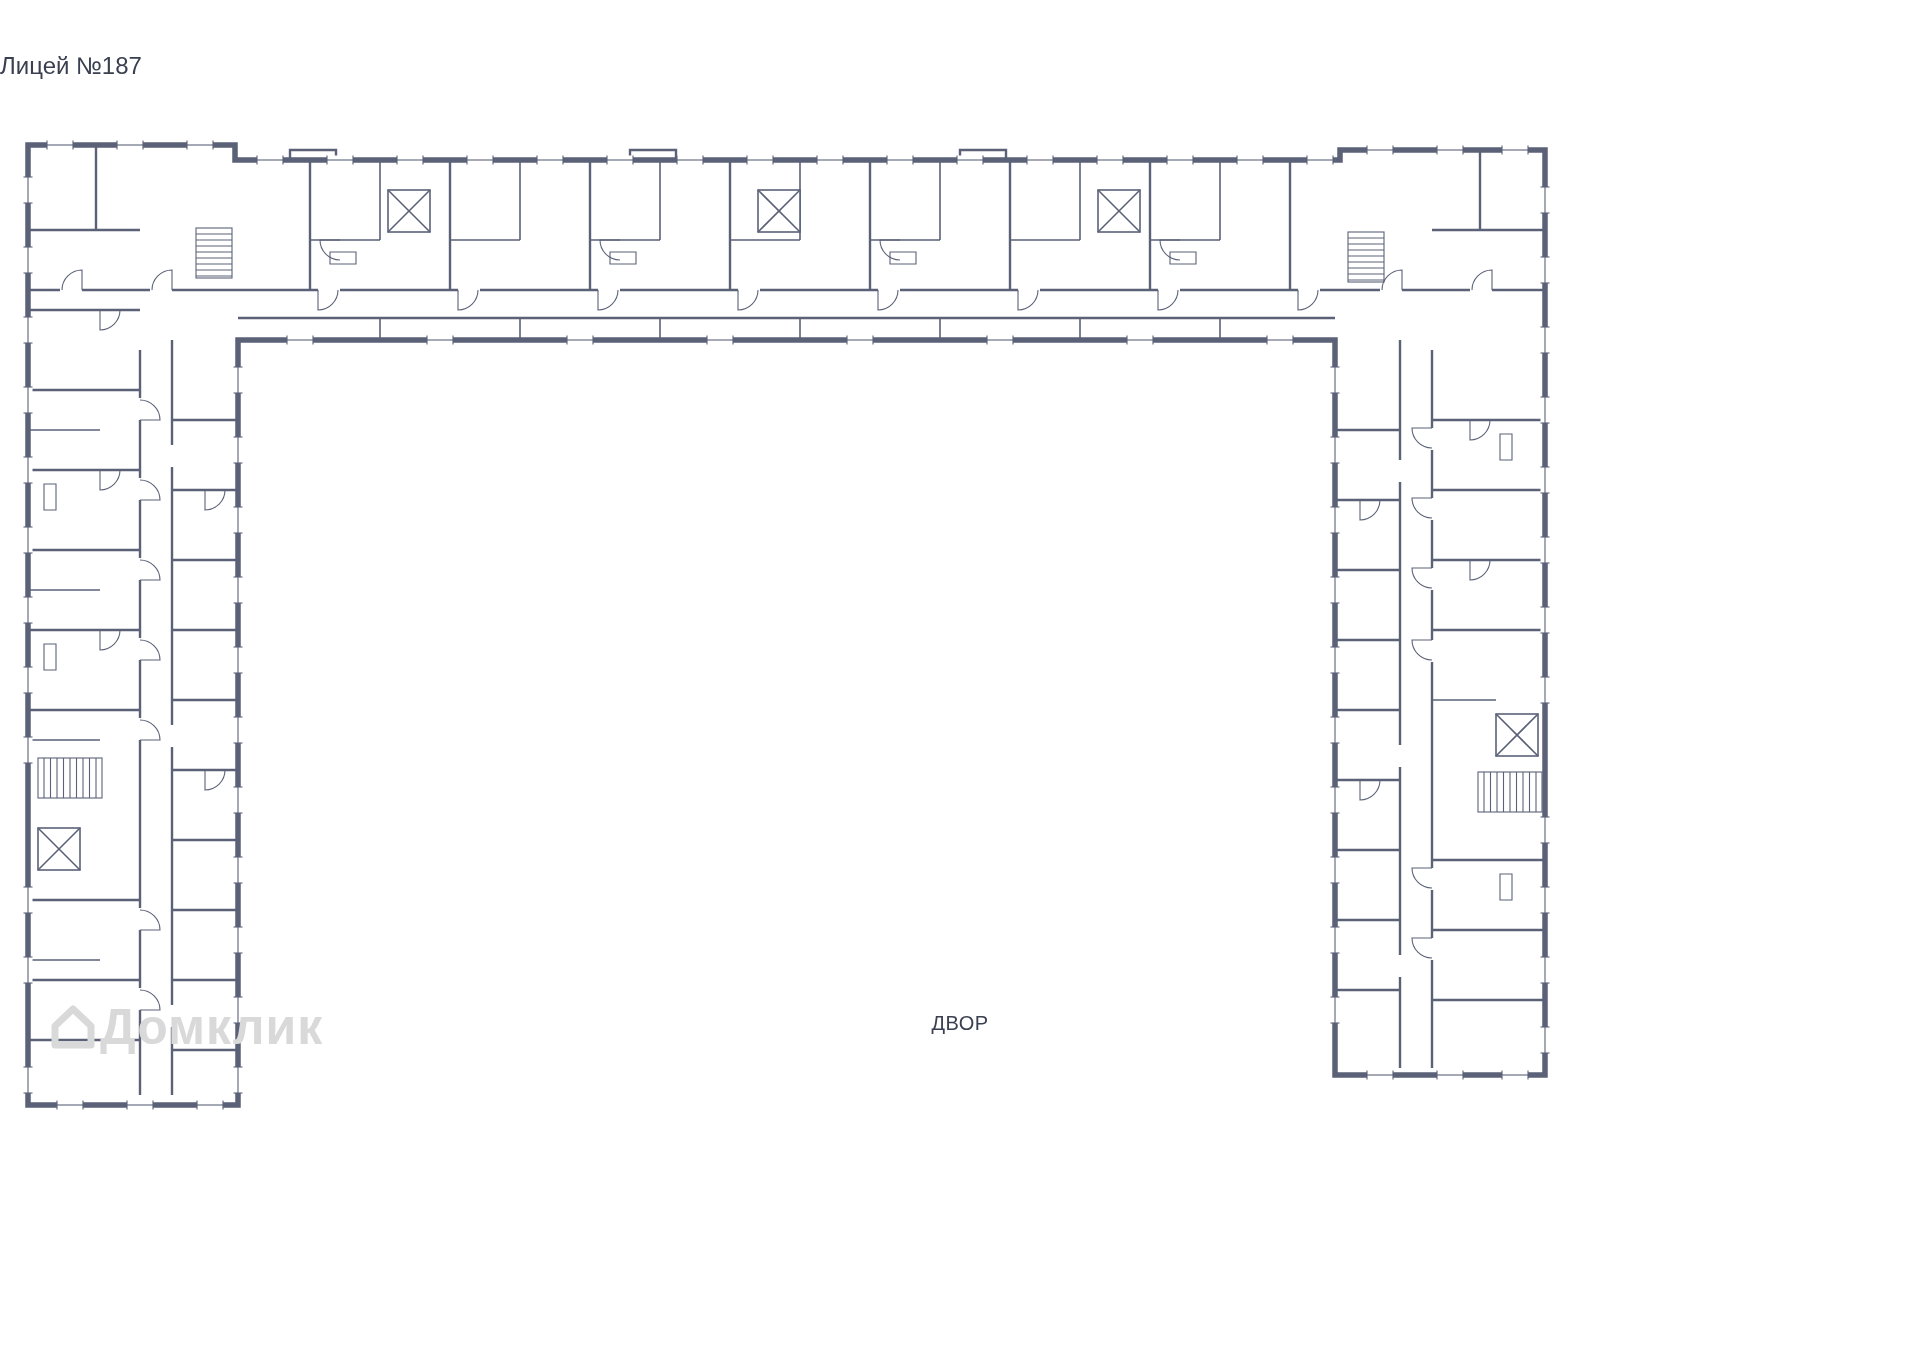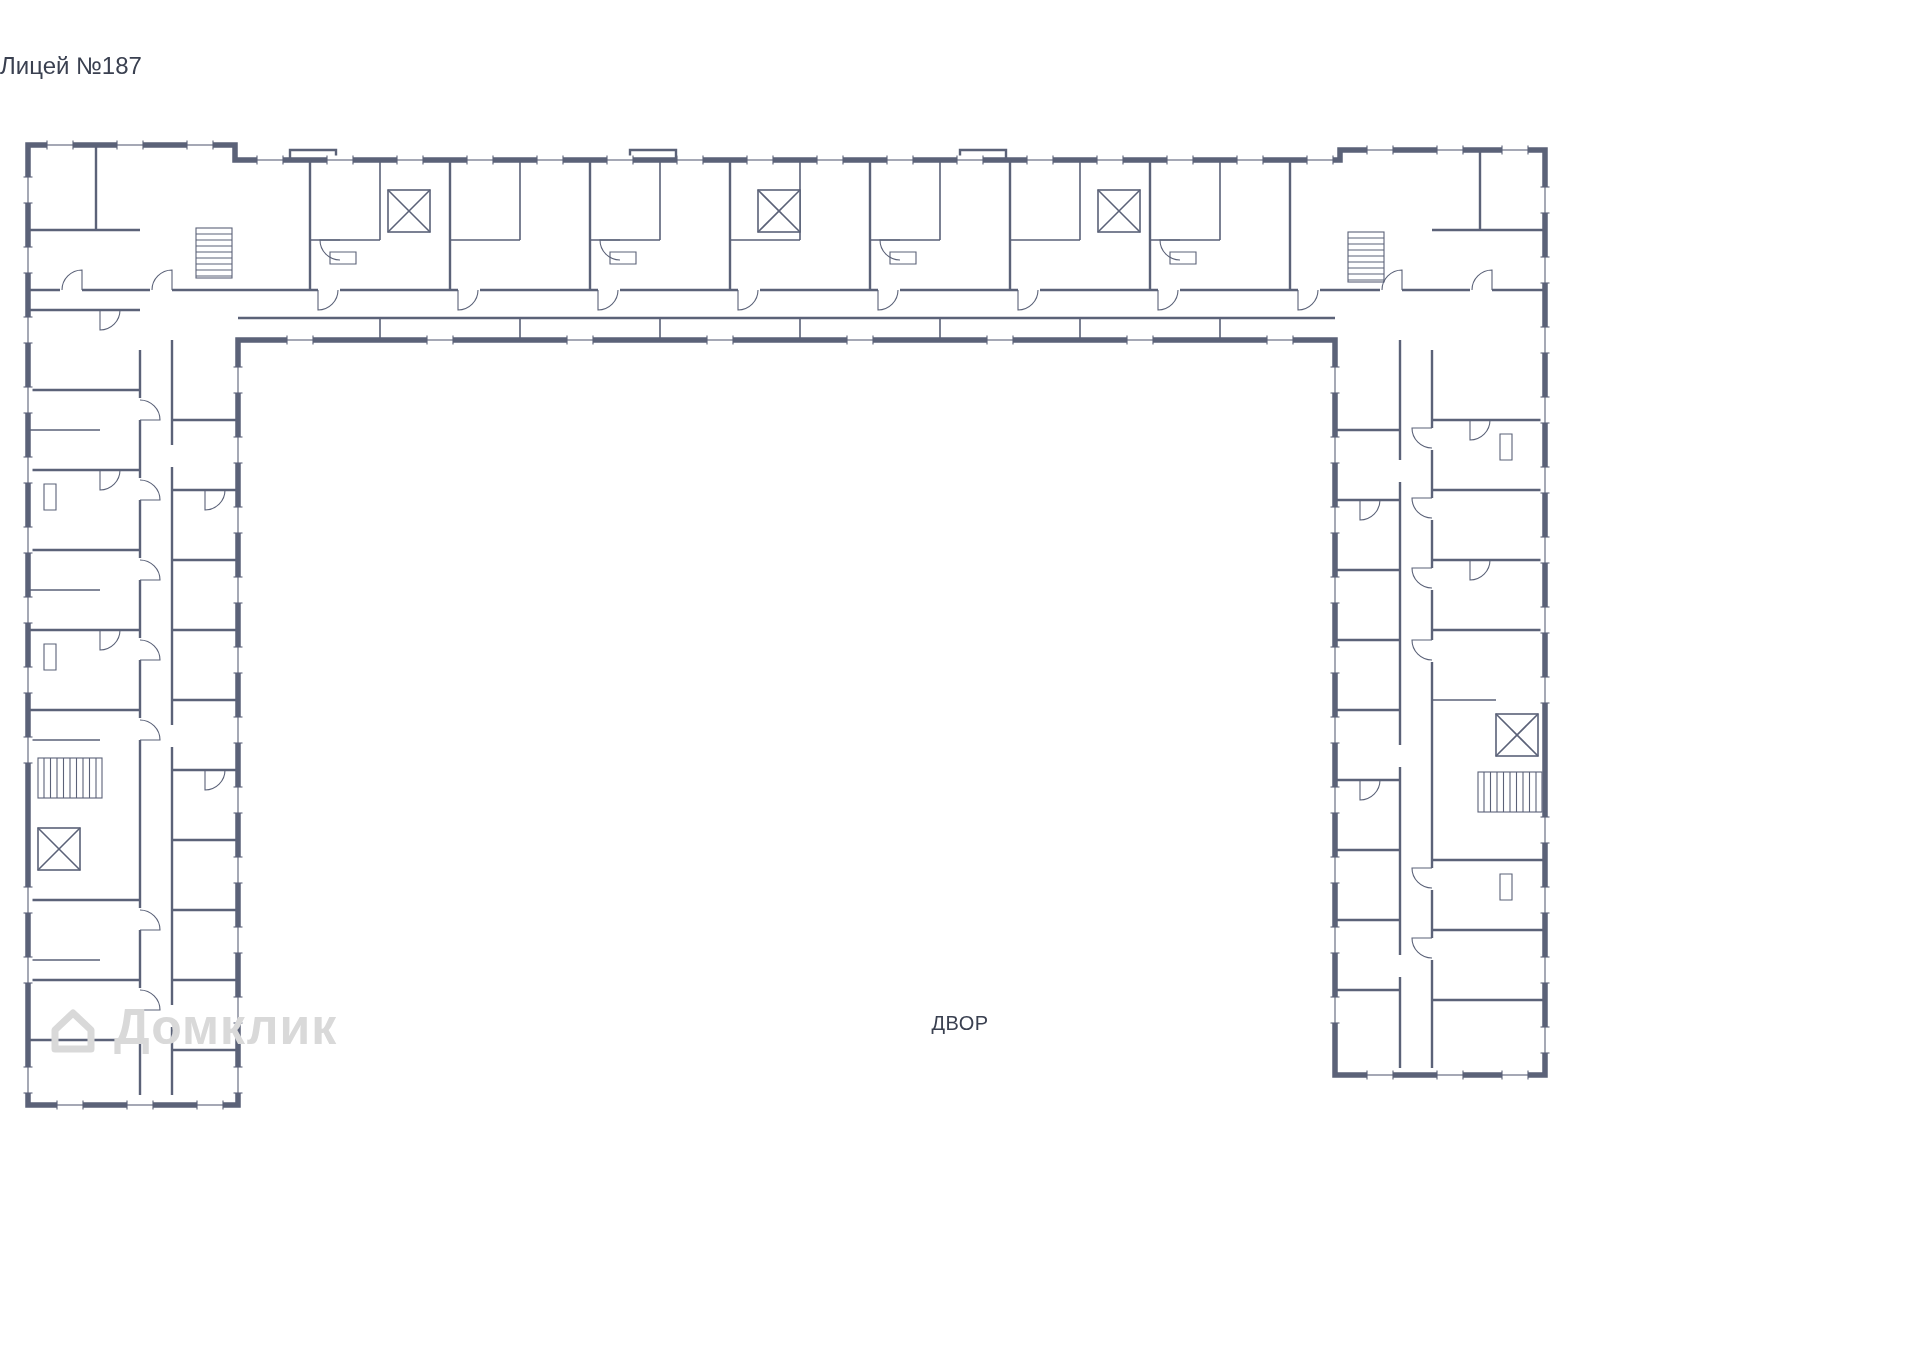--- a/index.html
+++ b/index.html
@@ -22,21 +22,21 @@
   .sw1{stroke-width:1.1}
   .title{
     position:absolute;top:52px;left:0;width:100%;text-align:left;
     font-size:24px;color:var(--text);
   }
   .courtyard{
     position:absolute;top:1012px;left:0;width:100%;text-align:center;
     font-size:20px;color:var(--text);letter-spacing:.5px;
   }
   .watermark{
-    position:absolute;left:46px;top:998px;display:flex;align-items:flex-end;gap:14px;
+    position:absolute;left:46px;top:998px;display:flex;align-items:flex-start;
     color:var(--watermark);
   }
   .wm-text{font-size:50px;font-weight:bold;letter-spacing:1px}
 </style>
 </head>
 <body>
 
 <svg class="plan-svg" width="1920" height="1358" viewBox="0 0 1920 1358" role="img">
   <defs>
     <g id="winh">

